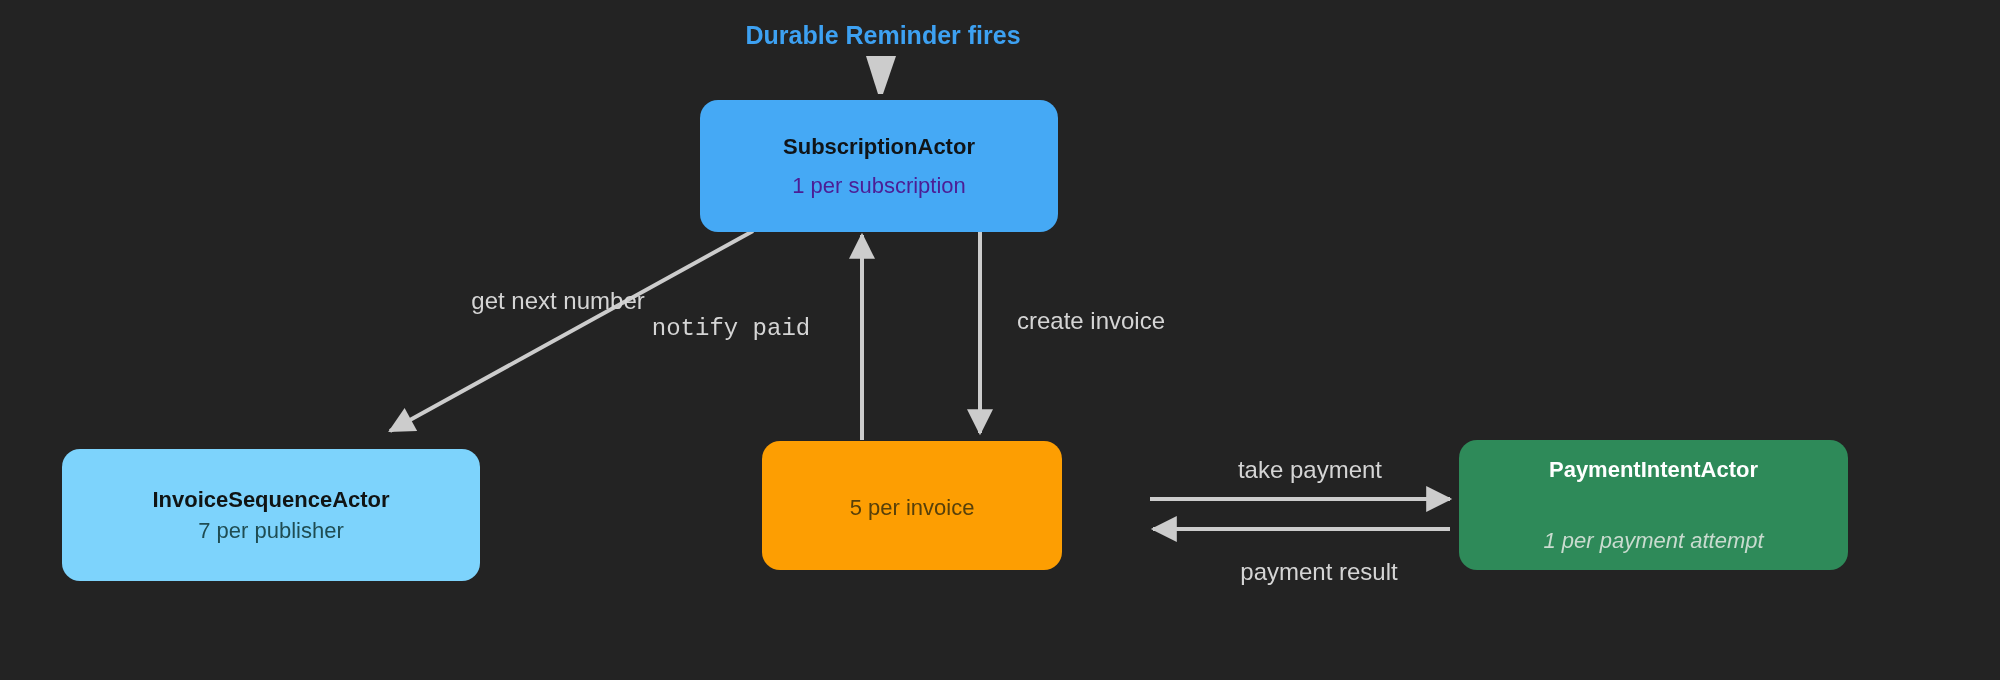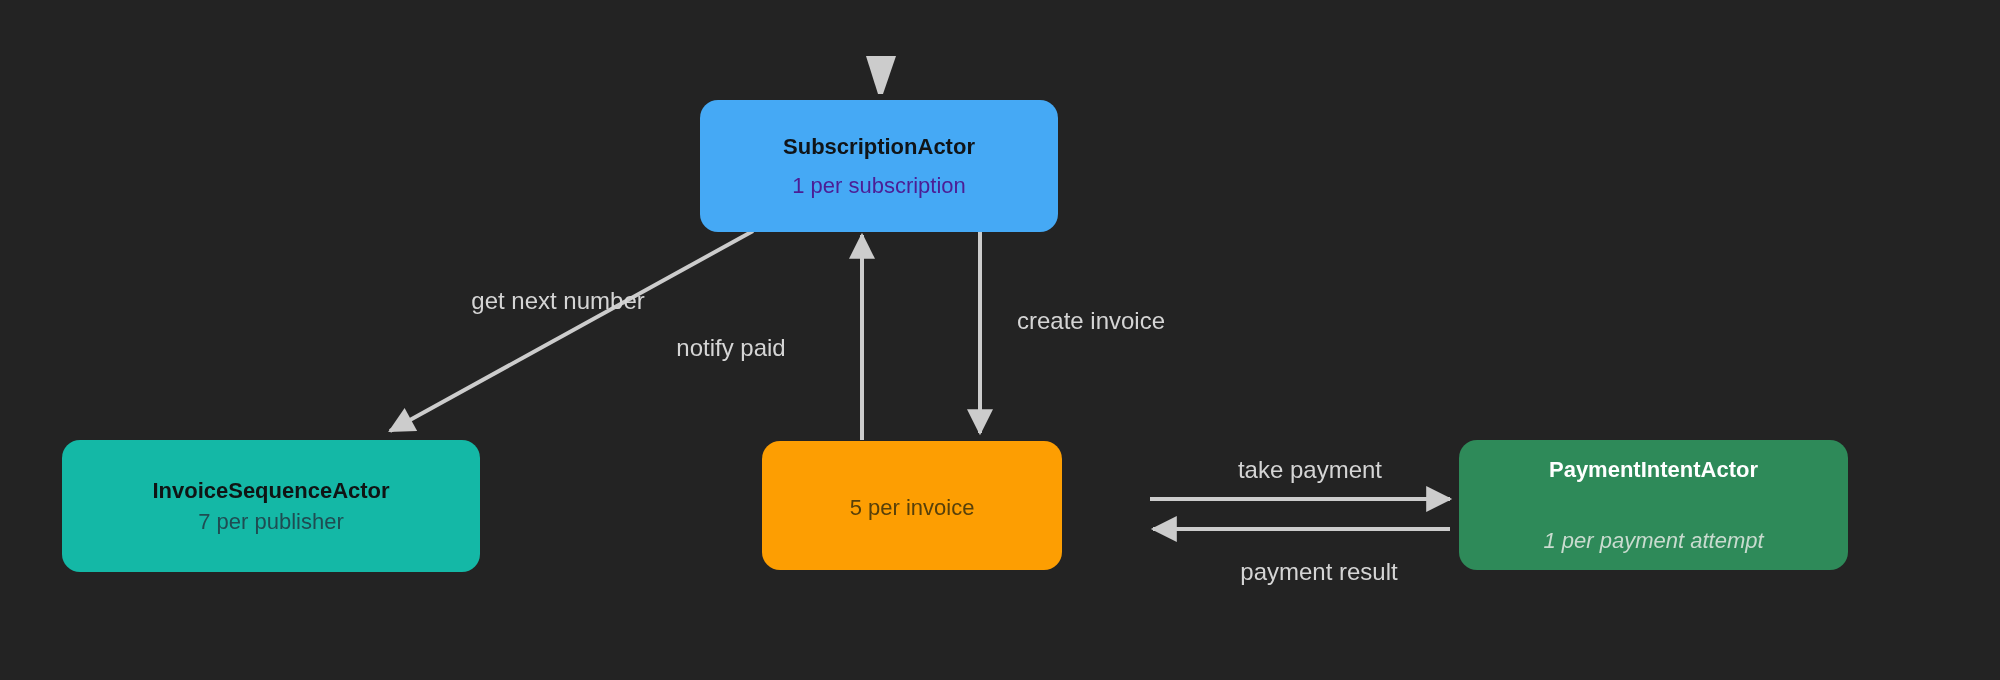--- a/index.html
+++ b/index.html
@@ -60,21 +60,21 @@
   .node-payment-intent { left: 1459px; top: 440px; width: 389px; height: 130px; }
 
   .edge-label {
     position: absolute;
     transform: translate(-50%, -50%);
     font-size: 24px;
     color: var(--edge-label, #d5d5d5);
     white-space: nowrap;
   }
   .lbl-get-next-number { left: 558px; top: 301px; }
-  .lbl-notify-paid { left: 731px; top: 348px; }
+  .lbl-notify-paid { left: 731px; top: 328px; font-family: Liberation Mono, monospace; }
   .lbl-create-invoice { left: 1091px; top: 321px; }
   .lbl-take-payment { left: 1310px; top: 470px; }
   .lbl-payment-result { left: 1319px; top: 572px; }
 
   .reminder-label {
     position: absolute;
     left: 883px; top: 35px;
     transform: translate(-50%, -50%);
     font-size: 25px;
     font-weight: bold;
@@ -100,27 +100,28 @@
 
     <line x1="862" y1="440" x2="862" y2="235" class="edge-line" marker-end="url(#ah)"></line>
 
     <line x1="980" y1="232" x2="980" y2="433" class="edge-line" marker-end="url(#ah)"></line>
 
     <line x1="1150" y1="499" x2="1450" y2="499" class="edge-line" marker-end="url(#ah)"></line>
 
     <line x1="1450" y1="529" x2="1153" y2="529" class="edge-line" marker-end="url(#ah)"></line>
   </svg>
 
+  <div class="reminder-label">Durable Reminder fires</div>
 
   <div class="node node-subscription" style="background: rgb(69, 169, 245);">
     <div class="title" style="color: rgb(16, 20, 24);">SubscriptionActor</div>
     <div class="sub" style="color: #4c1d95; margin-top: 11px;">1 per subscription</div>
   </div>
 
-  <div class="node node-invoice-sequence" style="background: #14b8a6;">
+  <div class="node node-invoice-sequence" style="background: #7dd3fc; margin-top: 9px;">
     <div class="title" style="color: rgb(16, 20, 20);">InvoiceSequenceActor</div>
     <div class="sub" style="color: rgb(31, 76, 82);">7 per publisher</div>
   </div>
 
   <div class="node node-invoicing" style="background: rgb(253, 158, 2);">
     <div class="sub" style="color: rgb(87, 64, 10);">5 per invoice</div>
   </div>
 
   <div class="node node-payment-intent" style="background: rgb(46, 138, 89); gap: 40px;">
     <div class="title" style="color: rgb(255, 255, 255);">PaymentIntentActor</div>

